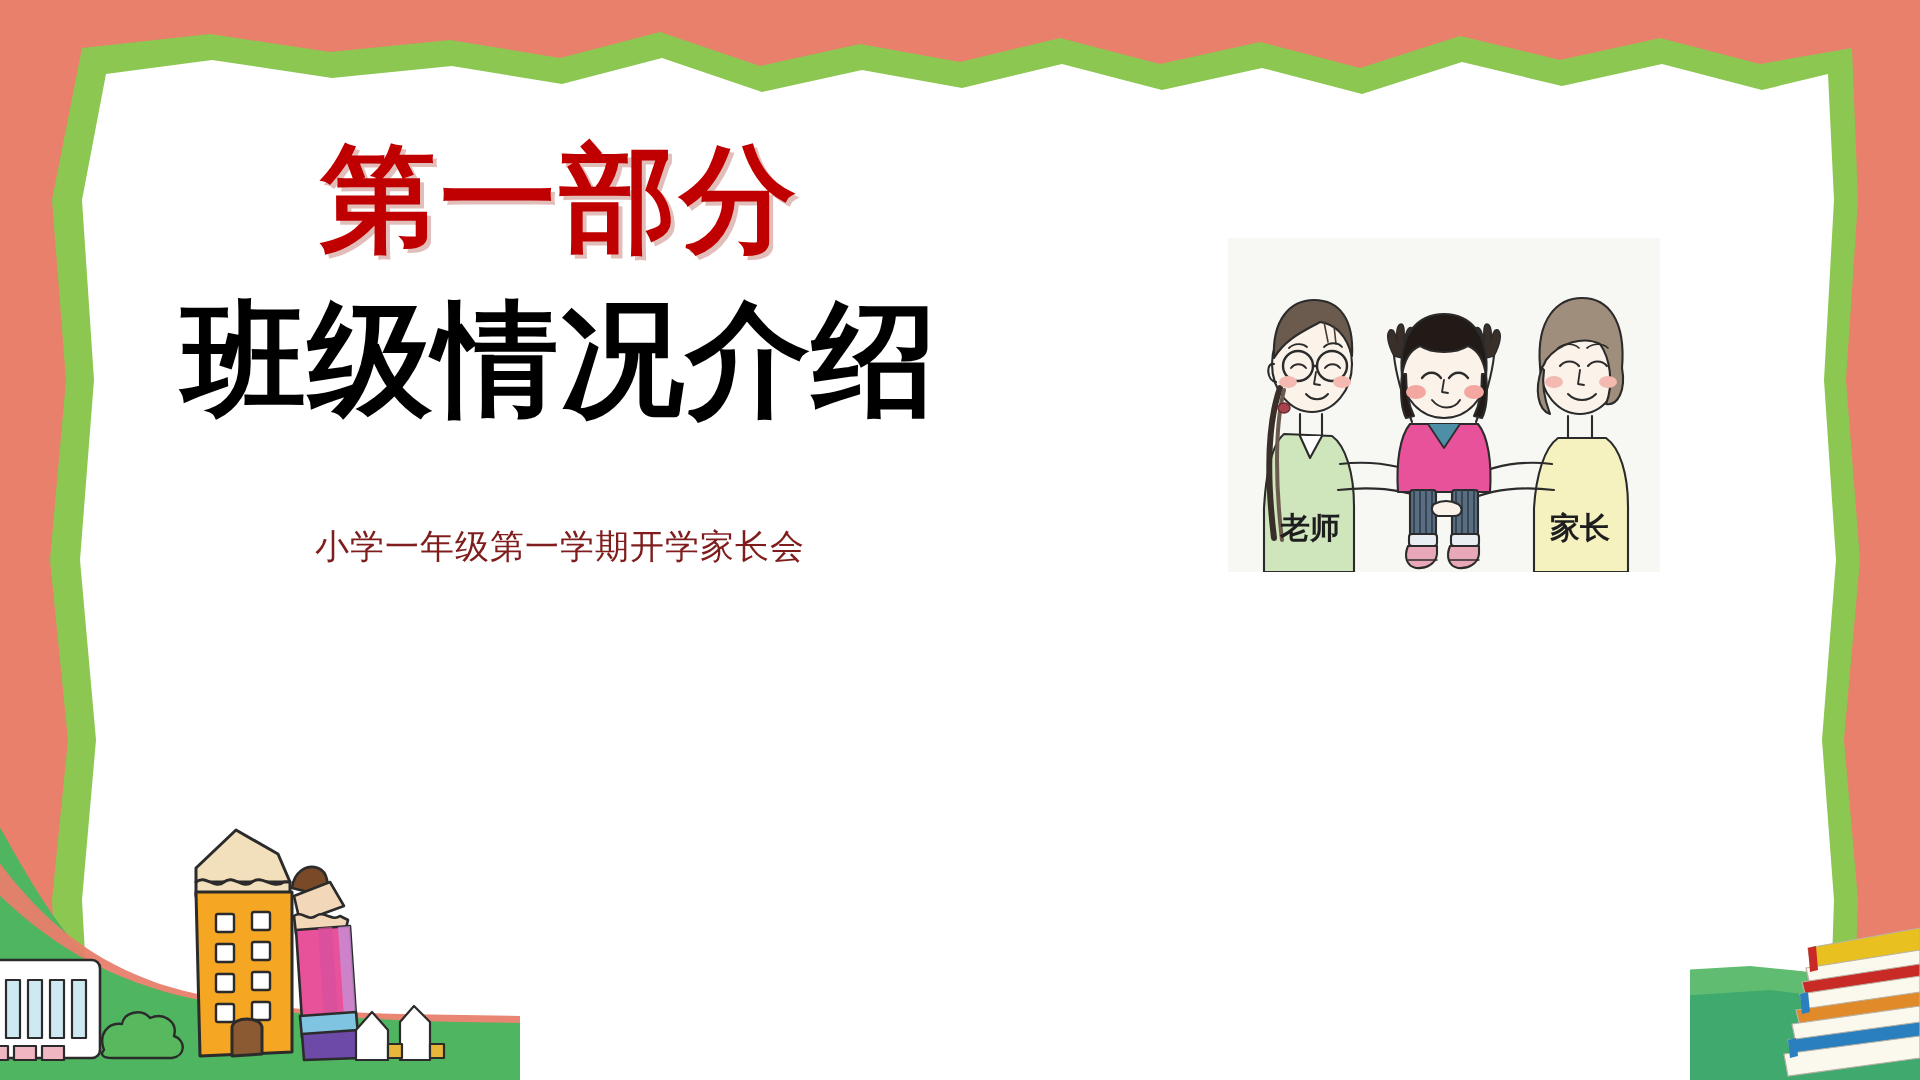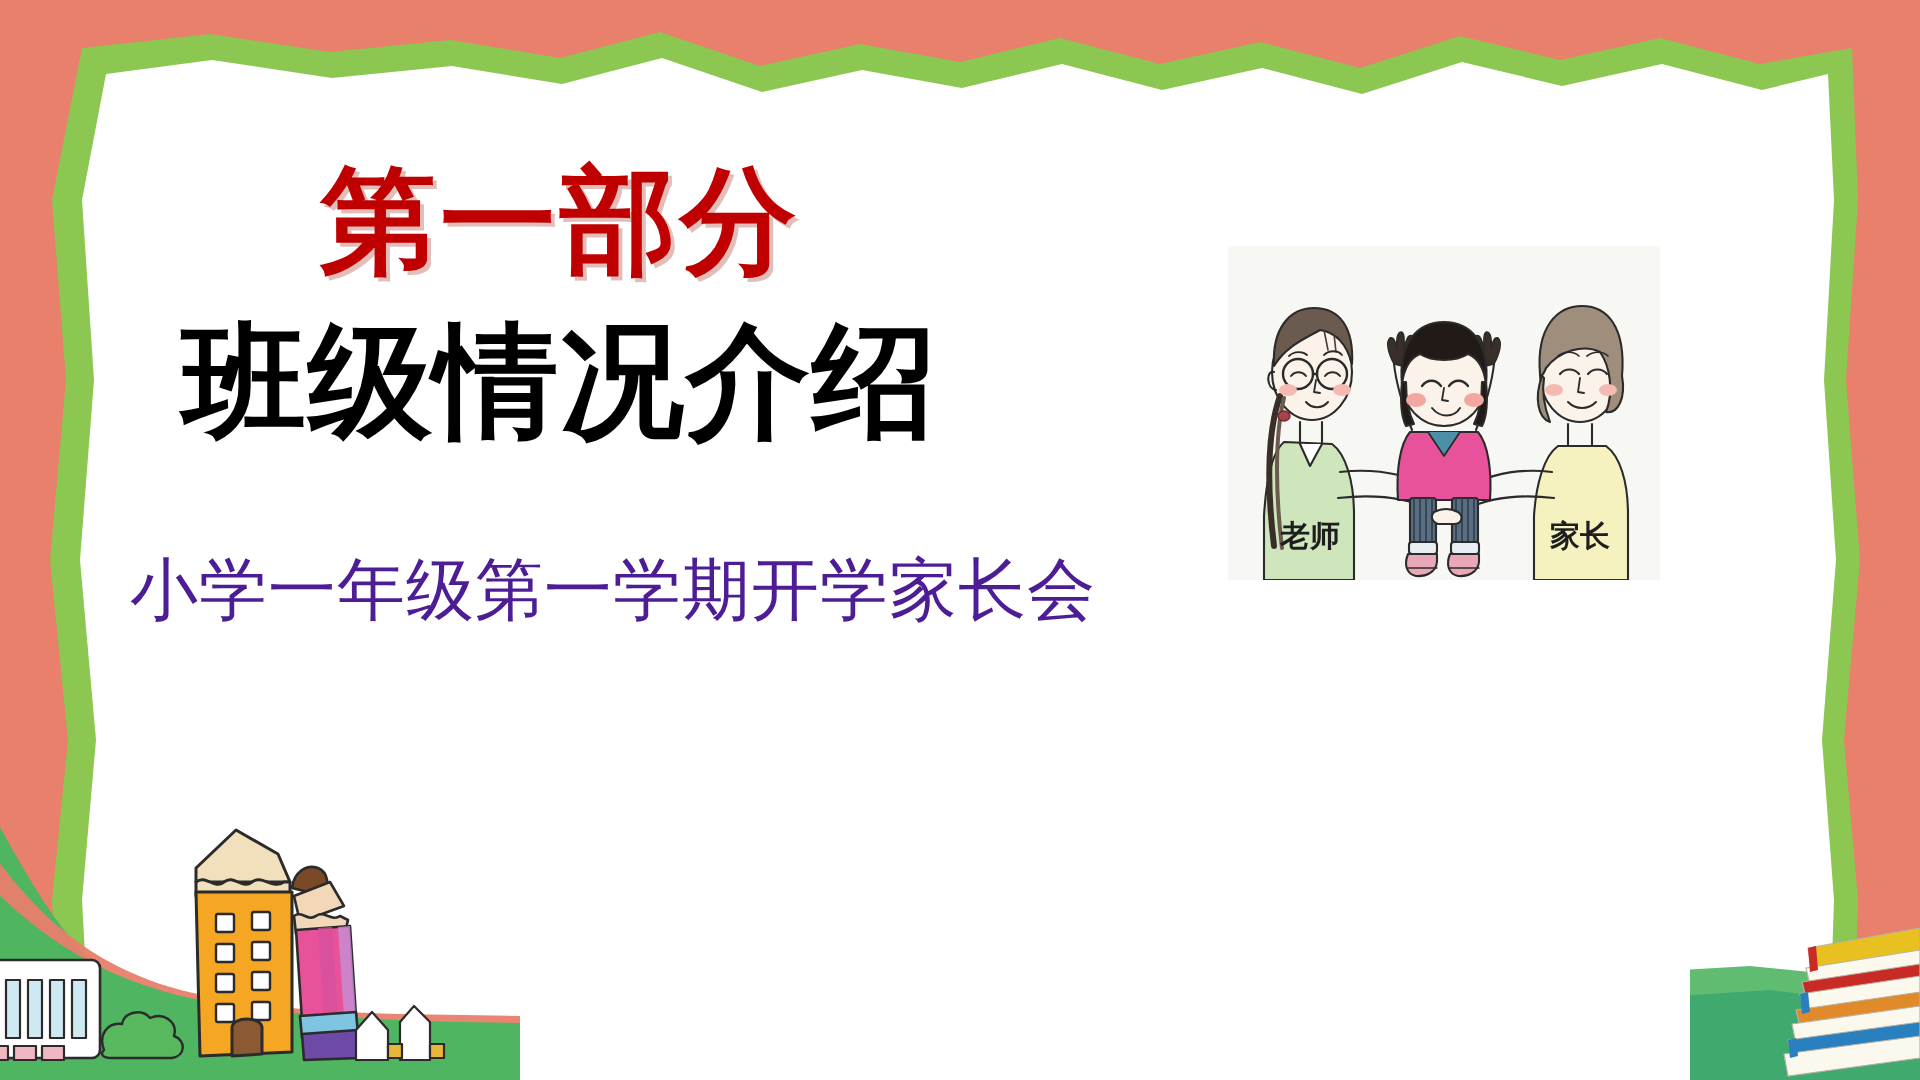--- a/index.html
+++ b/index.html
@@ -38,21 +38,21 @@
   .stage {
     position: absolute;
     inset: 0;
     z-index: 6;
   }
 
   
   .title-block {
     position: absolute;
     left: 130px;
-    top: 156px;
+    top: 134px;
     width: 860px;
     text-align: center;
   }
   .title-main {
     font-family: "DejaVu Sans", "Liberation Sans", sans-serif;
     font-weight: 700;
     font-size: 116px;
     line-height: 1.12;
     color: #C00000;
     letter-spacing: 4px;
@@ -66,34 +66,34 @@
     font-size: 124px;
     line-height: 1.18;
     color: #000000;
     letter-spacing: 2px;
     margin: 22px 0 0 0;
     white-space: nowrap;
   }
   .title-caption {
     font-family: "DejaVu Sans", "Liberation Sans", sans-serif;
     font-weight: 400;
-    font-size: 68px;
+    font-size: 34px;
     line-height: 1.3;
-    color: #4c1d95;
+    color: #7f1d1d;
     letter-spacing: 1px;
     margin: 92px 0 0 0;
     white-space: nowrap;
     text-align: center;
   }
 
   
   .illus {
     position: absolute;
     left: 1228px;
-    top: 246px;
+    top: 238px;
     width: 432px;
     height: 334px;
     background: #F7F7F4;
     overflow: hidden;
   }
   .illus svg { display: block; }
 
   
   .art-bl {
     position: absolute;

